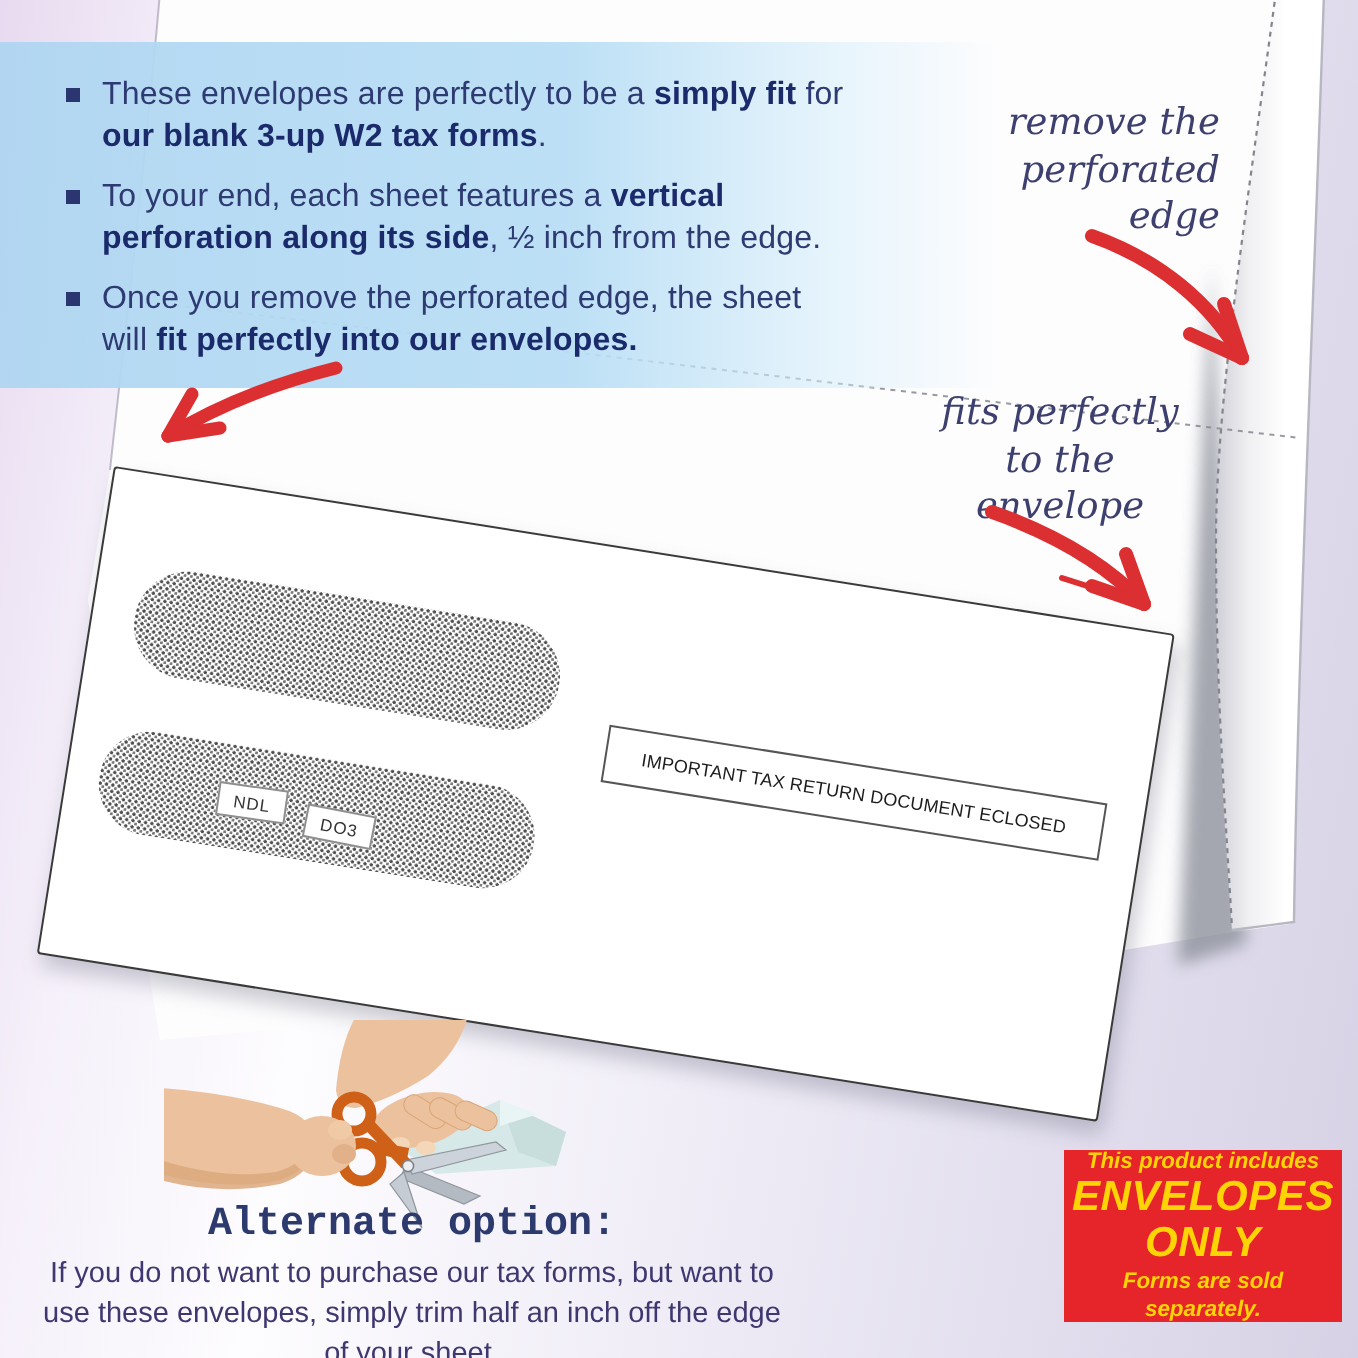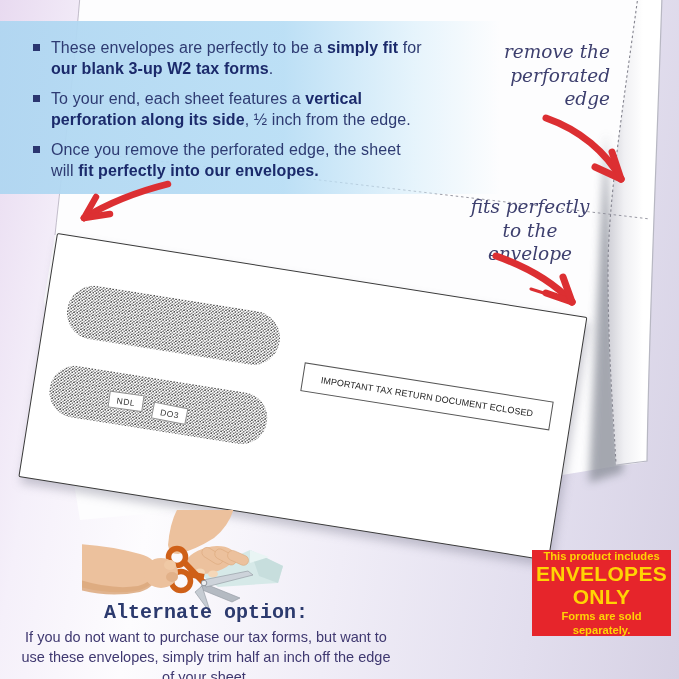--- a/index.html
+++ b/index.html
@@ -25,21 +25,21 @@
   .bullet-item{display:flex;margin-bottom:9px;}
   .bullet-sq{flex:0 0 auto;width:7px;height:7px;background:#2b3670;margin:7px 11px 0 0;}
   .bullet-text{width:375px;font-size:16px;line-height:21px;color:#2e3b72;letter-spacing:.1px;}
   .bullet-text .b{font-weight:bold;color:#1b2a6b;}
 
   
   .script-note{
     font-family:"DejaVu Serif",serif;font-style:italic;
     font-size:18.5px;line-height:1.28;color:#3d3f6e;
   }
-  #note-remove{left:494px;top:40px;width:116px;text-align:right;}
+  #note-remove{left:494px;top:50px;width:116px;text-align:right;}
   #note-fits{left:460px;top:195px;width:140px;text-align:center;}
 
   
   #envelope{
     left:57px;top:233px;width:537px;height:247px;
     background:#ffffff;border:1.5px solid #3a3a3a;border-radius:2px;
     transform:rotate(9deg);transform-origin:top left;
     box-shadow:3px 6px 10px rgba(110,108,130,.35);
   }
   .env-window{
@@ -65,23 +65,23 @@
     font-size:9px;color:#1c1c1c;letter-spacing:.1px;
     display:flex;align-items:center;justify-content:center;white-space:nowrap;
   }
 
   
   #alt-block{left:0;top:601px;width:412px;text-align:center;color:#3f3870;}
   #alt-title{font-size:20px;font-weight:bold;color:#2c3a6e;margin-bottom:3px;font-family:Liberation Mono, monospace;}
   #alt-body{font-size:14.5px;line-height:1.38;padding:0 14px;}
 
   #badge{
-    left:532px;top:550px;width:139px;height:86px;background:#e6252b;
+    left:532px;top:575px;width:139px;height:86px;background:#e6252b;
     display:flex;flex-direction:column;align-items:center;justify-content:center;
-    text-align:center;color:#ffd404;padding:2px 4px;
+    text-align:center;color:#ffd404;padding:2px 4px;font-style:italic;
   }
   #badge .sm{font-size:11.2px;font-weight:bold;line-height:1.25;}
   #badge .lg{font-size:21px;font-weight:800;letter-spacing:.3px;line-height:1.08;}
 
   
   #overlay{left:0;top:0;pointer-events:none;}
 </style>
 </head>
 <body>
 

